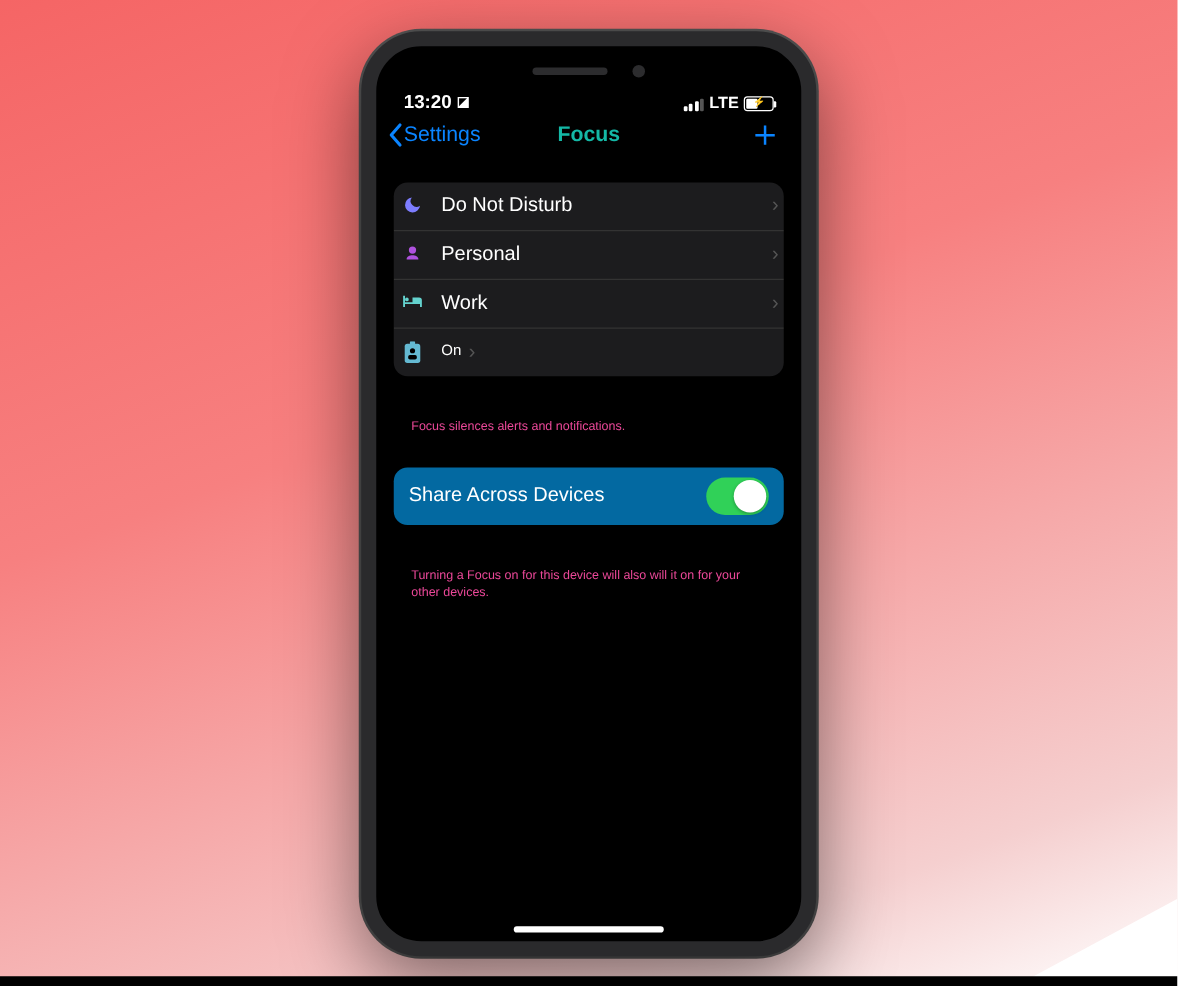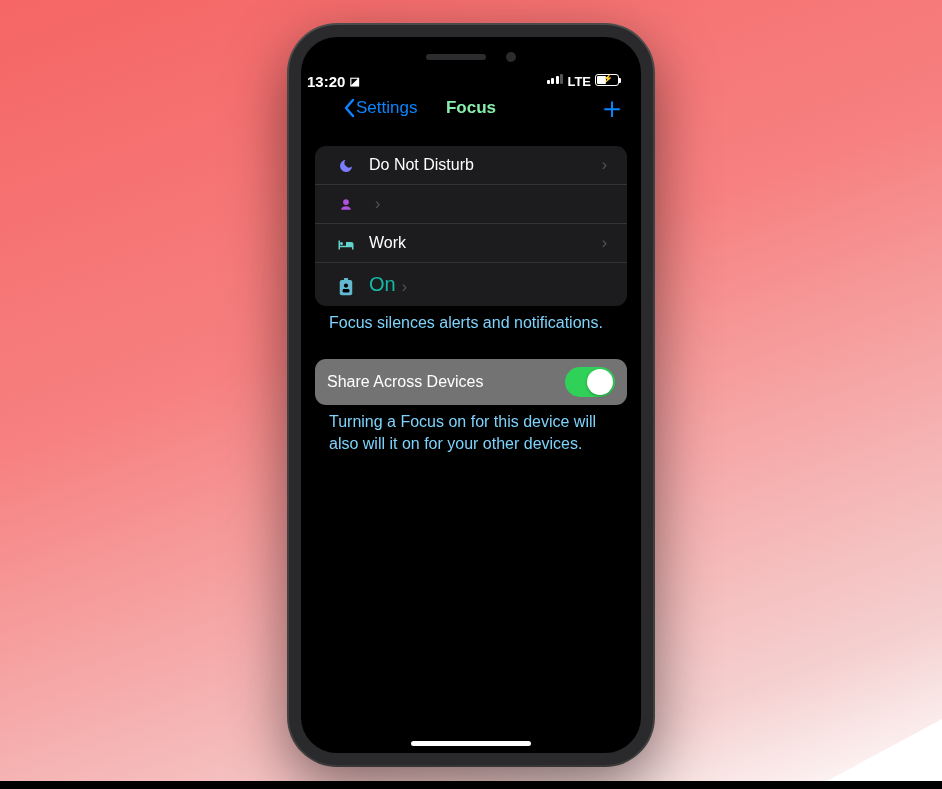--- a/index.html
+++ b/index.html
@@ -57,84 +57,84 @@
     .speaker { width: 60px; height: 6px; background: #2c2c2e; border-radius: 3px; }
     .camera-dot { width: 10px; height: 10px; background: #2c2c2e; border-radius: 50%; }
     
     .status-bar {
       display: flex;
       justify-content: space-between;
       align-items: center;
       color: #fff;
       font-size: 15px;
       font-weight: 600;
-      padding: 6px 22px 0 6px;
-    }
-    .status-right { display: flex; align-items: flex-start; gap: 4px; }
+      padding: 6px 22px 0 22px;
+    }
+    .status-right { display: flex; align-items: flex-end; gap: 4px; }
     .signal { display: flex; align-items: flex-end; gap: 1.5px; }
     .signal span { width: 3px; background: #fff; border-radius: 1px; }
     .signal span:nth-child(1){height:4px}
     .signal span:nth-child(2){height:6px}
     .signal span:nth-child(3){height:8px}
     .signal span:nth-child(4){height:10px;background:#555}
     .battery {
       width: 24px; height: 12px; border: 1px solid #fff; border-radius: 3px;
       position: relative;
     }
     .battery::after { content:''; position:absolute; right:-3px; top:3px; width:2px; height:5px; background:#fff; border-radius:0 1px 1px 0; }
     .battery-fill { position:absolute; left:1px; top:1px; bottom:1px; width:40%; background:#fff; border-radius:1px; display:flex; align-items:center; justify-content:center;}
     .bolt { font-size: 8px; line-height: 1; color: #000; position:absolute; left:7px; top:0.5px; }
     
     .navbar {
       display: flex;
       justify-content: space-between;
       align-items: center;
       padding: 8px 14px 10px 8px;
-      margin-left: 33px;
     }
     .back {
       display: flex; align-items: center;
       color: #0a84ff;
       font-size: 17px;
       cursor: pointer;
     }
     .back svg { width: 14px; height: 20px; }
-    .nav-title { color: #86efac; font-size: 17px; font-weight: 600; position:absolute; left:50%; transform:translateX(-50%);}
+    .nav-title { color: #14b8a6; font-size: 17px; font-weight: 600; position:absolute; left:50%; transform:translateX(-50%);}
     .plus { color: #0a84ff; font-size: 30px; font-weight: 300; line-height: 20px; cursor:pointer; }
     
     .content { padding: 18px 14px 0 14px; }
     .group {
       background: #1c1c1e;
       border-radius: 11px;
       overflow: hidden;
     }
     .row {
       display: flex;
-      align-items: flex-end;
-      padding: 10px 20px;
+      align-items: flex-start;
+      padding: 10px 4px;
       color: #fff;
       font-size: 16px;
       cursor: pointer;
       position: relative;
     }
     .row + .row { border-top: 0.5px solid #333; }
     .row-icon { width: 22px; display:flex; justify-content:center; margin-right: 12px; font-size:16px;}
     .row-label { flex: 1; }
-    .row-value { color: #14b8a6; font-size: 20px; margin-right: 6px; }
+    .row-value { color: #ffffff; font-size: 12px; margin-right: 6px; }
     .chevron { color: #555; }
     .footer-text {
-      color: #7dd3fc;
-      font-size: 16px;
+      color: #ec4899;
+      font-size: 10px;
       padding: 6px 14px 0 14px;
       line-height: 1.35;
+      margin-top: 28px;
     }
     .group2 { margin-top: 26px; }
     .toggle-row {
       display:flex; align-items:center; padding: 8px 12px;
-      color:#fff; font-size:16px; background:#737373; border-radius:11px;
+      color:#fff; font-size:16px; background:#0369a1; border-radius:11px;
     }
     .toggle-row .row-label { flex:1; }
     .switch {
       width: 50px; height: 30px; background: #30d158; border-radius: 15px;
       position: relative; cursor:pointer;
     }
     .switch-knob {
       position:absolute; right:2px; top:2px; width:26px; height:26px;
       background:#fff; border-radius:50%; box-shadow:0 1px 3px rgba(0,0,0,.3);
     }
@@ -200,20 +200,21 @@
         <span class="row-value"></span>
         <span class="chevron">›</span>
       </div>
 
       <div class="row">
         <span class="row-icon" style="color:#af52de">
           <svg width="14" height="16" viewBox="0 0 24 24">
               <path fill="currentColor" d="M12 12a5 5 0 1 0-5-5 5 5 0 0 0 5 5zm0 2c-4 0-8 2-8 5v1h16v-1c0-3-4-5-8-5z"></path>
             </svg>
         </span>
+        <span class="row-label">Personal</span>
         <span class="row-value"></span>
         <span class="chevron">›</span>
       </div>
 
       <div class="row">
         <span class="row-icon" style="color:#64d2ce">
           <svg width="18" height="14" viewBox="0 0 24 16">
               <path fill="currentColor" d="M2 2v12h2v-3h16v3h2V7a3 3 0 0 0-3-3h-7v5H4V2H2zm4 2a2 2 0 1 0 2 2 2 2 0 0 0-2-2z"></path>
             </svg>
         </span>

